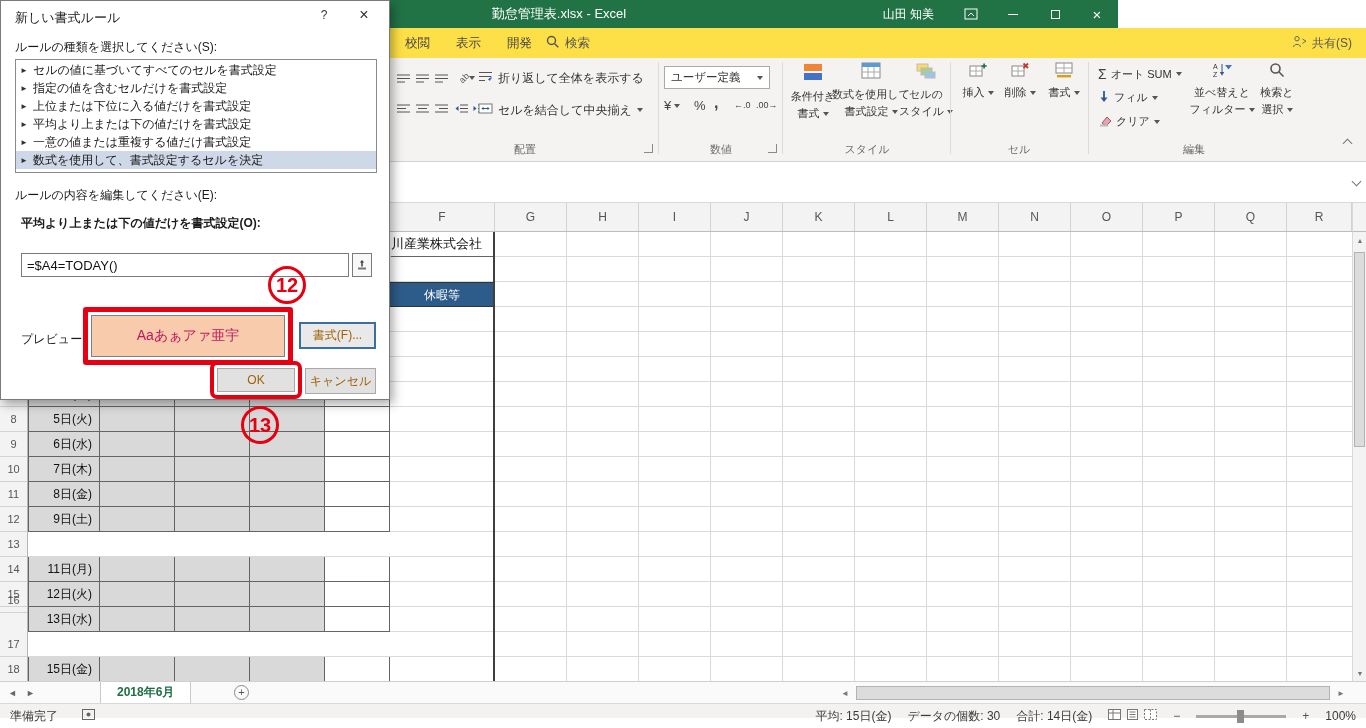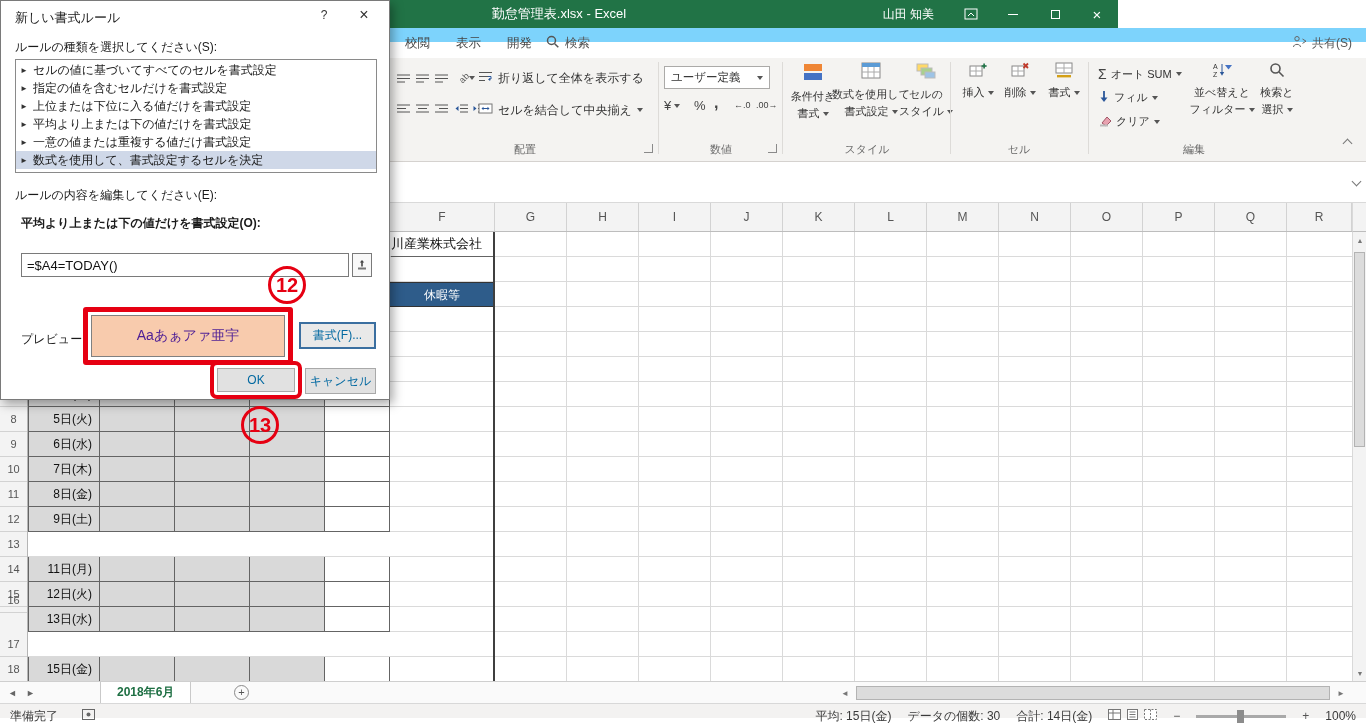--- a/index.html
+++ b/index.html
@@ -10,21 +10,21 @@
   
   .titlebar{position:absolute;left:0;top:0;width:1118px;height:28px;background:#217346;color:#fff}
   .tb-title{position:absolute;left:0;right:0;top:0;height:28px;line-height:28px;text-align:center;font-size:13px}
   .tb-right{position:absolute;right:0;top:0;height:28px;display:flex;align-items:center}
   .tb-user{font-size:12px;margin-right:16px}
   .tb-btn{width:42px;height:28px;display:flex;align-items:center;justify-content:center;color:#fff}
   .min-bar{width:10px;height:1px;background:#fff;display:inline-block}
   .max-box{width:9px;height:9px;border:1px solid #fff;display:inline-block}
 
   
-  .tabrow{position:absolute;left:0;top:28px;width:1366px;height:14px;background:#7dd3fc}
+  .tabrow{position:absolute;left:0;top:28px;width:1366px;height:30px;background:#fde047}
   .tabs{position:absolute;left:392px;top:0;height:30px;display:flex}
   .rtab{height:30px;line-height:30px;padding:0 13px;font-size:12.5px;color:#444}
   .search-box{position:absolute;left:546px;top:0;height:30px;display:flex;align-items:center;gap:6px;font-size:12.5px;color:#555}
   .share-btn{position:absolute;right:14px;top:0;height:30px;display:flex;align-items:center;gap:5px;font-size:12px;color:#555}
 
   
   .ribbon{position:absolute;left:0;top:58px;width:1366px;height:104px;background:#f4f3f1;border-bottom:1px solid #d5d2cf}
   .gsep{position:absolute;top:4px;height:92px;width:1px;background:#ddDBd8}
   .glabel{position:absolute;top:84px;font-size:11px;color:#6b6b6b;text-align:center;white-space:nowrap}
   .launch{position:absolute;width:9px;height:9px;border-right:1px solid #8a8a8a;border-bottom:1px solid #8a8a8a}
@@ -91,22 +91,22 @@
   .dlg-title{position:absolute;left:14px;top:8px;font-size:13px;color:#1a1a1a}
   .dlg-x{position:absolute;top:0;height:28px;display:flex;align-items:center;justify-content:center;color:#333}
   .dlg-label{position:absolute;font-size:12px;color:#1a1a1a;white-space:nowrap}
   .listbox{position:absolute;left:14px;top:58px;width:362px;height:114px;border:1px solid #8a8a8a;background:#fff;padding-top:1px;overflow:hidden}
   .rule-item{height:18px;display:flex;align-items:center;gap:5px;padding-left:4px;font-size:12px;white-space:nowrap}
   .rule-item .arr{font-size:8px;color:#333}
   .rule-item.sel{background:#cfd8e8}
   .dlg-input{position:absolute;left:20px;top:252px;width:328px;height:24px;border:1px solid #7a7a7a;font-size:13px;padding:0 5px;font-family:inherit;color:#111;background:#fff}
   .collapse-btn{position:absolute;left:351px;top:252px;width:20px;height:24px;border:1px solid #7a7a7a;background:#f8f8f8;display:flex;align-items:center;justify-content:center}
   .preview-frame{position:absolute;left:82px;top:306px;width:210px;height:58px;border:5px solid #e60012;border-radius:3px;padding:3px;background:#fff}
-  .preview-box{width:100%;height:100%;background:#f8cbad;border:1px solid #808080;display:flex;align-items:center;justify-content:center;font-size:14px;color:#4c1d95}
-  .btn{position:absolute;background:#e1e1e1;border:1px solid #a9a9a9;font-size:12px;color:#0369a1;display:flex;align-items:center;justify-content:center}
+  .preview-box{width:100%;height:100%;background:#f8cbad;border:1px solid #808080;display:flex;align-items:center;justify-content:center;font-size:14px;color:#be185d}
+  .btn{position:absolute;background:#e1e1e1;border:1px solid #a9a9a9;font-size:12px;color:#a16207;display:flex;align-items:center;justify-content:center}
   .format-btn{left:298px;top:321px;width:77px;height:27px;border:2px solid #3b6fa0;background:#e9e9e9}
   .ok-frame{position:absolute;left:209px;top:360px;width:92px;height:38px;border:4px solid #e60012;border-radius:7px}
   .ok-btn{left:3px;top:3px;width:78px;height:24px}
   .cancel-btn{left:304px;top:367px;width:71px;height:26px}
   .ann-circle{position:absolute;width:38px;height:38px;border:3px solid #e60012;border-radius:50%;display:flex;align-items:center;justify-content:center;font-size:20px;font-weight:bold;color:#e60012;z-index:70}
 </style>
 </head>
 <body>
 
 <div id="app">

